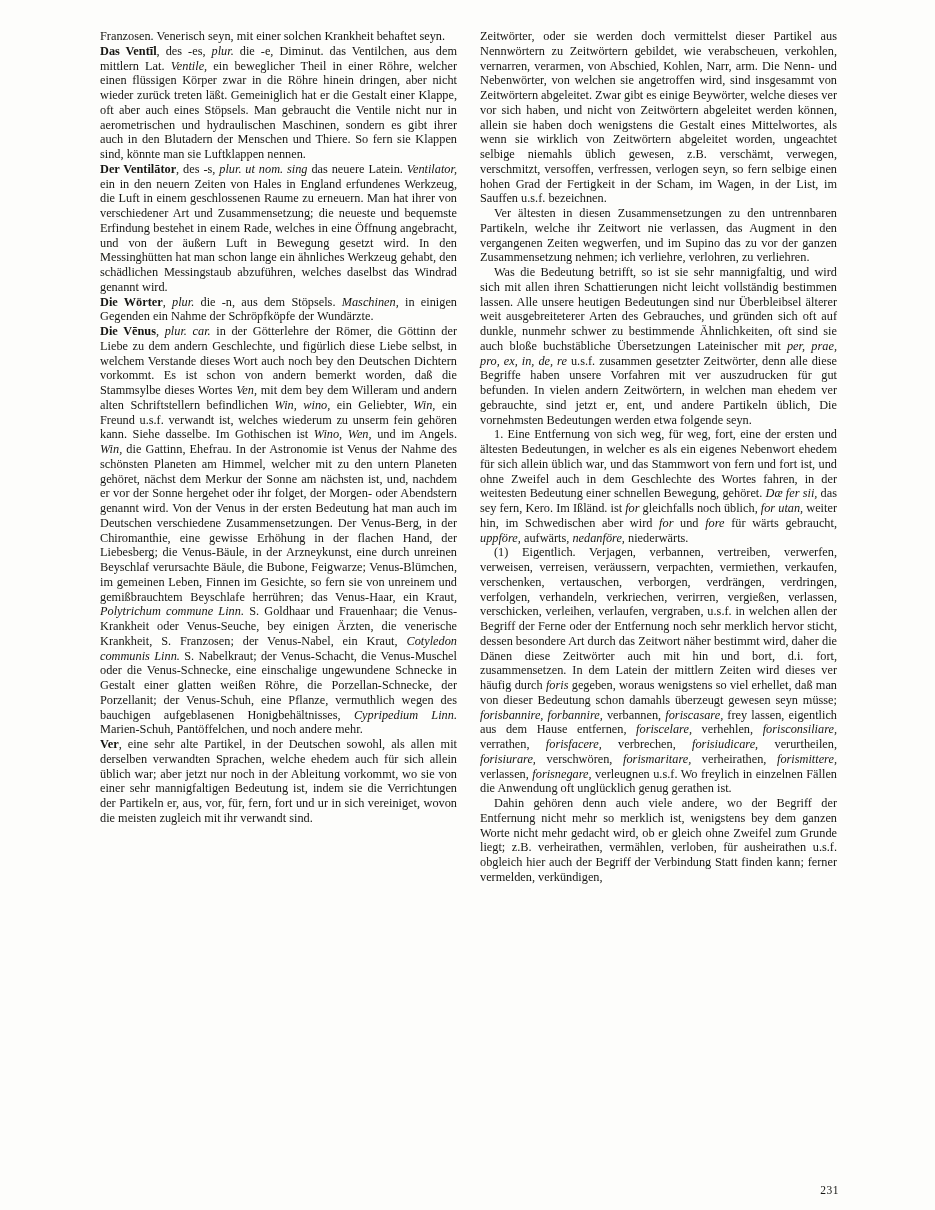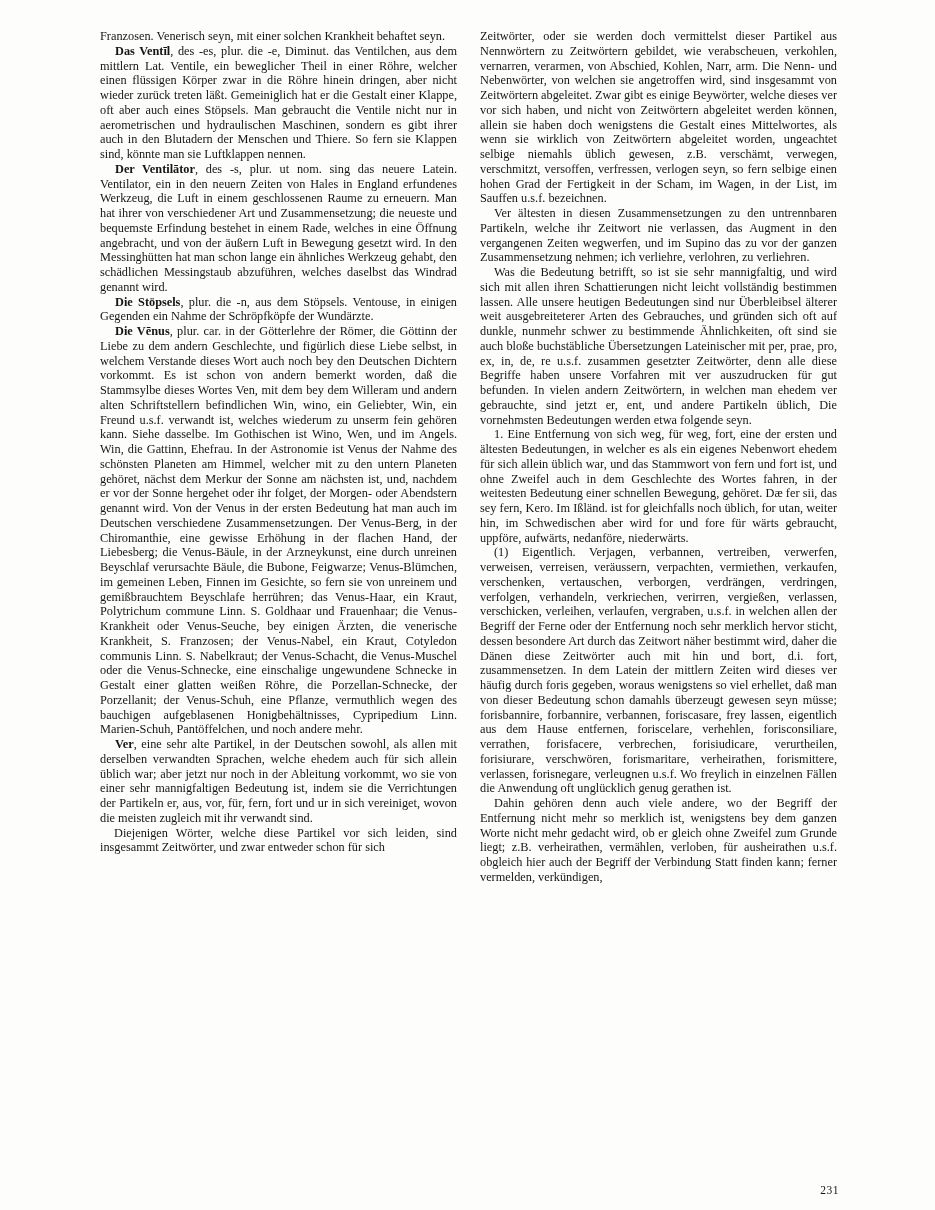--- a/index.html
+++ b/index.html
@@ -29,43 +29,42 @@
     line-height: 14.75px;
     text-align: justify;
     text-justify: inter-word;
   }
   .para {
     margin: 0;
   }
   .para.indent {
     text-indent: 14px;
   }
-  .seg-b { font-weight: bold; margin-left: 15px; }
-  .seg-i { }
+  .seg-b { font-weight: bold; }
+  .seg-i { font-style: italic; }
   .page-number {
     position: absolute;
     right: 96px;
     bottom: 14px;
     font-size: 11.5px;
     letter-spacing: 0.5px;
   }
 </style>
 </head>
 <body>
 
 <div class="page">
   <div class="columns">
     <div class="column" id="col-left">
         <p class="para"><span>Franzosen. Venerisch seyn, mit einer solchen Krankheit behaftet seyn.</span></p>
         <p class="para"><span class="seg-b">Das Ventīl</span><span>, des -es, </span><span class="seg-i">plur.</span><span> die -e, Diminut. das Ventilchen, aus dem mittlern Lat. </span><span class="seg-i">Ventile,</span><span> ein beweglicher Theil in einer Röhre, welcher einen flüssigen Körper zwar in die Röhre hinein dringen, aber nicht wieder zurück treten läßt. Gemeiniglich hat er die Gestalt einer Klappe, oft aber auch eines Stöpsels. Man gebraucht die Ventile nicht nur in aerometrischen und hydraulischen Maschinen, sondern es gibt ihrer auch in den Blutadern der Menschen und Thiere. So fern sie Klappen sind, könnte man sie Luftklappen nennen.</span></p>
         <p class="para"><span class="seg-b">Der Ventilātor</span><span>, des -s, </span><span class="seg-i">plur. ut nom. sing</span><span> das neuere Latein. </span><span class="seg-i">Ventilator,</span><span> ein in den neuern Zeiten von Hales in England erfundenes Werkzeug, die Luft in einem geschlossenen Raume zu erneuern. Man hat ihrer von verschiedener Art und Zusammensetzung; die neueste und bequemste Erfindung bestehet in einem Rade, welches in eine Öffnung angebracht, und von der äußern Luft in Bewegung gesetzt wird. In den Messinghütten hat man schon lange ein ähnliches Werkzeug gehabt, den schädlichen Messingstaub abzuführen, welches daselbst das Windrad genannt wird.</span></p>
-        <p class="para"><span class="seg-b">Die Stöpsels</span><span>, </span><span class="seg-i">plur.</span><span> die -n, aus dem Stöpsels. </span><span class="seg-i">Ventouse,</span><span> in einigen Gegenden ein Nahme der Schröpfköpfe der Wundärzte.</span></p>
+        <p class="para"><span class="seg-b">Die Wörter</span><span>, </span><span class="seg-i">plur.</span><span> die -n, aus dem Stöpsels. </span><span class="seg-i">Maschinen,</span><span> in einigen Gegenden ein Nahme der Schröpfköpfe der Wundärzte.</span></p>
         <p class="para"><span class="seg-b">Die Vēnus</span><span>, </span><span class="seg-i">plur. car.</span><span> in der Götterlehre der Römer, die Göttinn der Liebe zu dem andern Geschlechte, und figürlich diese Liebe selbst, in welchem Verstande dieses Wort auch noch bey den Deutschen Dichtern vorkommt. Es ist schon von andern bemerkt worden, daß die Stammsylbe dieses Wortes </span><span class="seg-i">Ven,</span><span> mit dem bey dem Willeram und andern alten Schriftstellern befindlichen </span><span class="seg-i">Win, wino,</span><span> ein Geliebter, </span><span class="seg-i">Win,</span><span> ein Freund u.s.f. verwandt ist, welches wiederum zu unserm fein gehören kann. Siehe dasselbe. Im Gothischen ist </span><span class="seg-i">Wino, Wen,</span><span> und im Angels. </span><span class="seg-i">Win,</span><span> die Gattinn, Ehefrau. In der Astronomie ist Venus der Nahme des schönsten Planeten am Himmel, welcher mit zu den untern Planeten gehöret, nächst dem Merkur der Sonne am nächsten ist, und, nachdem er vor der Sonne hergehet oder ihr folget, der Morgen- oder Abendstern genannt wird. Von der Venus in der ersten Bedeutung hat man auch im Deutschen verschiedene Zusammensetzungen. Der Venus-Berg, in der Chiromanthie, eine gewisse Erhöhung in der flachen Hand, der Liebesberg; die Venus-Bäule, in der Arzneykunst, eine durch unreinen Beyschlaf verursachte Bäule, die Bubone, Feigwarze; Venus-Blümchen, im gemeinen Leben, Finnen im Gesichte, so fern sie von unreinem und gemißbrauchtem Beyschlafe herrühren; das Venus-Haar, ein Kraut, </span><span class="seg-i">Polytrichum commune Linn.</span><span> S. Goldhaar und Frauenhaar; die Venus-Krankheit oder Venus-Seuche, bey einigen Ärzten, die venerische Krankheit, S. Franzosen; der Venus-Nabel, ein Kraut, </span><span class="seg-i">Cotyledon communis Linn.</span><span> S. Nabelkraut; der Venus-Schacht, die Venus-Muschel oder die Venus-Schnecke, eine einschalige ungewundene Schnecke in Gestalt einer glatten weißen Röhre, die Porzellan-Schnecke, der Porzellanit; der Venus-Schuh, eine Pflanze, vermuthlich wegen des bauchigen aufgeblasenen Honigbehältnisses, </span><span class="seg-i">Cypripedium Linn.</span><span> Marien-Schuh, Pantöffelchen, und noch andere mehr.</span></p>
         <p class="para"><span class="seg-b">Ver</span><span>, eine sehr alte Partikel, in der Deutschen sowohl, als allen mit derselben verwandten Sprachen, welche ehedem auch für sich allein üblich war; aber jetzt nur noch in der Ableitung vorkommt, wo sie von einer sehr mannigfaltigen Bedeutung ist, indem sie die Verrichtungen der Partikeln er, aus, vor, für, fern, fort und ur in sich vereiniget, wovon die meisten zugleich mit ihr verwandt sind.</span></p>
-        <p class="para indent"><span>Diejenigen Wörter, welche diese Partikel vor sich leiden, sind insgesammt Zeitwörter, und zwar entweder schon für sich</span></p>
       </div>
     <div class="column" id="col-right">
         <p class="para"><span>Zeitwörter, oder sie werden doch vermittelst dieser Partikel aus Nennwörtern zu Zeitwörtern gebildet, wie verabscheuen, verkohlen, vernarren, verarmen, von Abschied, Kohlen, Narr, arm. Die Nenn- und Nebenwörter, von welchen sie angetroffen wird, sind insgesammt von Zeitwörtern abgeleitet. Zwar gibt es einige Beywörter, welche dieses ver vor sich haben, und nicht von Zeitwörtern abgeleitet werden können, allein sie haben doch wenigstens die Gestalt eines Mittelwortes, als wenn sie wirklich von Zeitwörtern abgeleitet worden, ungeachtet selbige niemahls üblich gewesen, z.B. verschämt, verwegen, verschmitzt, versoffen, verfressen, verlogen seyn, so fern selbige einen hohen Grad der Fertigkeit in der Scham, im Wagen, in der List, im Sauffen u.s.f. bezeichnen.</span></p>
         <p class="para indent"><span>Ver ältesten in diesen Zusammensetzungen zu den untrennbaren Partikeln, welche ihr Zeitwort nie verlassen, das Augment in den vergangenen Zeiten wegwerfen, und im Supino das zu vor der ganzen Zusammensetzung nehmen; ich verliehre, verlohren, zu verliehren.</span></p>
         <p class="para indent"><span>Was die Bedeutung betrifft, so ist sie sehr mannigfaltig, und wird sich mit allen ihren Schattierungen nicht leicht vollständig bestimmen lassen. Alle unsere heutigen Bedeutungen sind nur Überbleibsel älterer weit ausgebreiteterer Arten des Gebrauches, und gründen sich oft auf dunkle, nunmehr schwer zu bestimmende Ähnlichkeiten, oft sind sie auch bloße buchstäbliche Übersetzungen Lateinischer mit </span><span class="seg-i">per, prae, pro, ex, in, de, re</span><span> u.s.f. zusammen gesetzter Zeitwörter, denn alle diese Begriffe haben unsere Vorfahren mit ver auszudrucken für gut befunden. In vielen andern Zeitwörtern, in welchen man ehedem ver gebrauchte, sind jetzt er, ent, und andere Partikeln üblich, Die vornehmsten Bedeutungen werden etwa folgende seyn.</span></p>
         <p class="para indent"><span>1. Eine Entfernung von sich weg, für weg, fort, eine der ersten und ältesten Bedeutungen, in welcher es als ein eigenes Nebenwort ehedem für sich allein üblich war, und das Stammwort von fern und fort ist, und ohne Zweifel auch in dem Geschlechte des Wortes fahren, in der weitesten Bedeutung einer schnellen Bewegung, gehöret. </span><span class="seg-i">Dæ fer sii,</span><span> das sey fern, Kero. Im Ißländ. ist </span><span class="seg-i">for</span><span> gleichfalls noch üblich, </span><span class="seg-i">for utan,</span><span> weiter hin, im Schwedischen aber wird </span><span class="seg-i">for</span><span> und </span><span class="seg-i">fore</span><span> für wärts gebraucht, </span><span class="seg-i">uppföre,</span><span> aufwärts, </span><span class="seg-i">nedanföre,</span><span> niederwärts.</span></p>
         <p class="para indent"><span>(1) Eigentlich. Verjagen, verbannen, vertreiben, verwerfen, verweisen, verreisen, veräussern, verpachten, vermiethen, verkaufen, verschenken, vertauschen, verborgen, verdrängen, verdringen, verfolgen, verhandeln, verkriechen, verirren, vergießen, verlassen, verschicken, verleihen, verlaufen, vergraben, u.s.f. in welchen allen der Begriff der Ferne oder der Entfernung noch sehr merklich hervor sticht, dessen besondere Art durch das Zeitwort näher bestimmt wird, daher die Dänen diese Zeitwörter auch mit hin und bort, d.i. fort, zusammensetzen. In dem Latein der mittlern Zeiten wird dieses ver häufig durch </span><span class="seg-i">foris</span><span> gegeben, woraus wenigstens so viel erhellet, daß man von dieser Bedeutung schon damahls überzeugt gewesen seyn müsse; </span><span class="seg-i">forisbannire, forbannire,</span><span> verbannen, </span><span class="seg-i">foriscasare,</span><span> frey lassen, eigentlich aus dem Hause entfernen, </span><span class="seg-i">foriscelare,</span><span> verhehlen, </span><span class="seg-i">forisconsiliare,</span><span> verrathen, </span><span class="seg-i">forisfacere,</span><span> verbrechen, </span><span class="seg-i">forisiudicare,</span><span> verurtheilen, </span><span class="seg-i">forisiurare,</span><span> verschwören, </span><span class="seg-i">forismaritare,</span><span> verheirathen, </span><span class="seg-i">forismittere,</span><span> verlassen, </span><span class="seg-i">forisnegare,</span><span> verleugnen u.s.f. Wo freylich in einzelnen Fällen die Anwendung oft unglücklich genug gerathen ist.</span></p>
         <p class="para indent"><span>Dahin gehören denn auch viele andere, wo der Begriff der Entfernung nicht mehr so merklich ist, wenigstens bey dem ganzen Worte nicht mehr gedacht wird, ob er gleich ohne Zweifel zum Grunde liegt; z.B. verheirathen, vermählen, verloben, für ausheirathen u.s.f. obgleich hier auch der Begriff der Verbindung Statt finden kann; ferner vermelden, verkündigen,</span></p>
       </div>
   </div>

